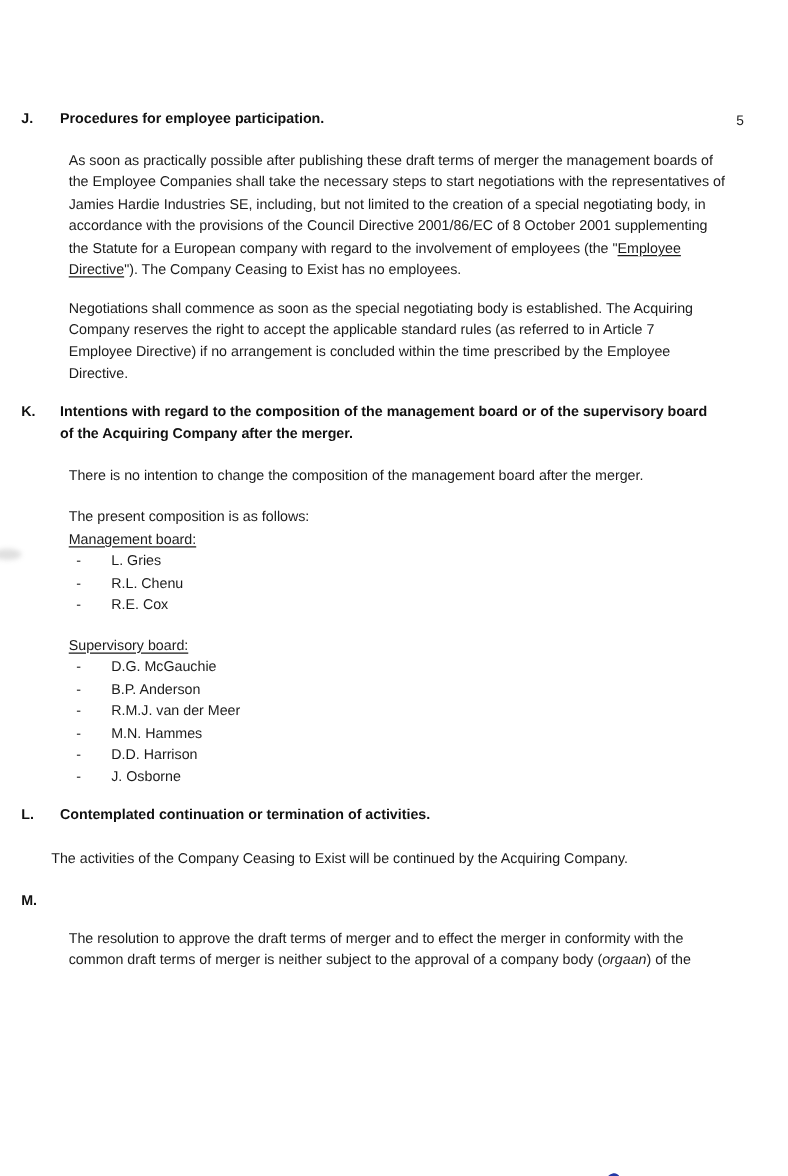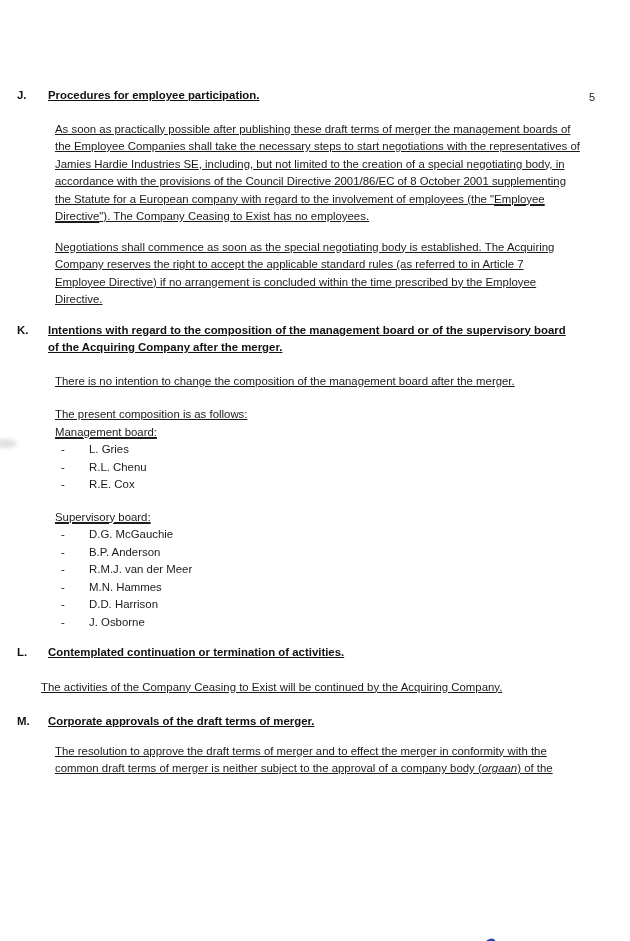--- a/index.html
+++ b/index.html
@@ -12,21 +12,21 @@
     position:relative;
     overflow:hidden;
   }
   .page{position:relative;width:630px;height:941px;}
   .page-number{position:absolute;left:589px;top:4px;font-size:11px;color:#222;}
   .content{position:relative;}
   .sec{display:flex;margin-left:17px;}
   .sec-letter{width:31px;font-weight:700;line-height:17.5px;color:#111;}
   .sec-heading{font-weight:700;color:#111;}
   .para{margin-left:55px;}
-  .line{height:17.5px;line-height:17.5px;white-space:pre;text-decoration:underline;}
+  .line{height:17.5px;line-height:17.5px;white-space:pre;}
   .list{margin-left:55px;}
   .li-row{display:flex;height:17.5px;line-height:17.5px;}
   .li-dash{width:28px;padding-left:6px;}
   u{text-underline-offset:2px;}
   em{font-style:italic;}
 
   #sec-j{margin-top:87px;}
   #para-j1{margin-top:16px;}
   #para-j2{margin-top:13px;}
   #sec-k{margin-top:13px;}
@@ -139,23 +139,20 @@
       <div class="sec-heading">
           <div class="line">Contemplated continuation or termination of activities.</div>
         </div>
     </div>
     <div class="para" id="para-l1">
         <div class="line">The activities of the Company Ceasing to Exist will be continued by the Acquiring Company.</div>
       </div>
 
     <div class="sec" id="sec-m">
       <div class="sec-letter">M.</div>
-      <div class="sec-heading">
-          <div class="line">Corporate approvals of the draft terms of merger.</div>
-        </div>
     </div>
     <div class="para" id="para-m1">
         <div class="line">The resolution to approve the draft terms of merger and to effect the merger in conformity with the</div>
         <div class="line">common draft terms of merger is neither subject to the approval of a company body (<em>orgaan</em>) of the</div>
       </div>
 
   </div>
 
   <svg class="sig-svg" viewBox="0 0 220 95" aria-hidden="true">
     <g fill="none" stroke-width="2.2" stroke-linecap="round" stroke-linejoin="round">

